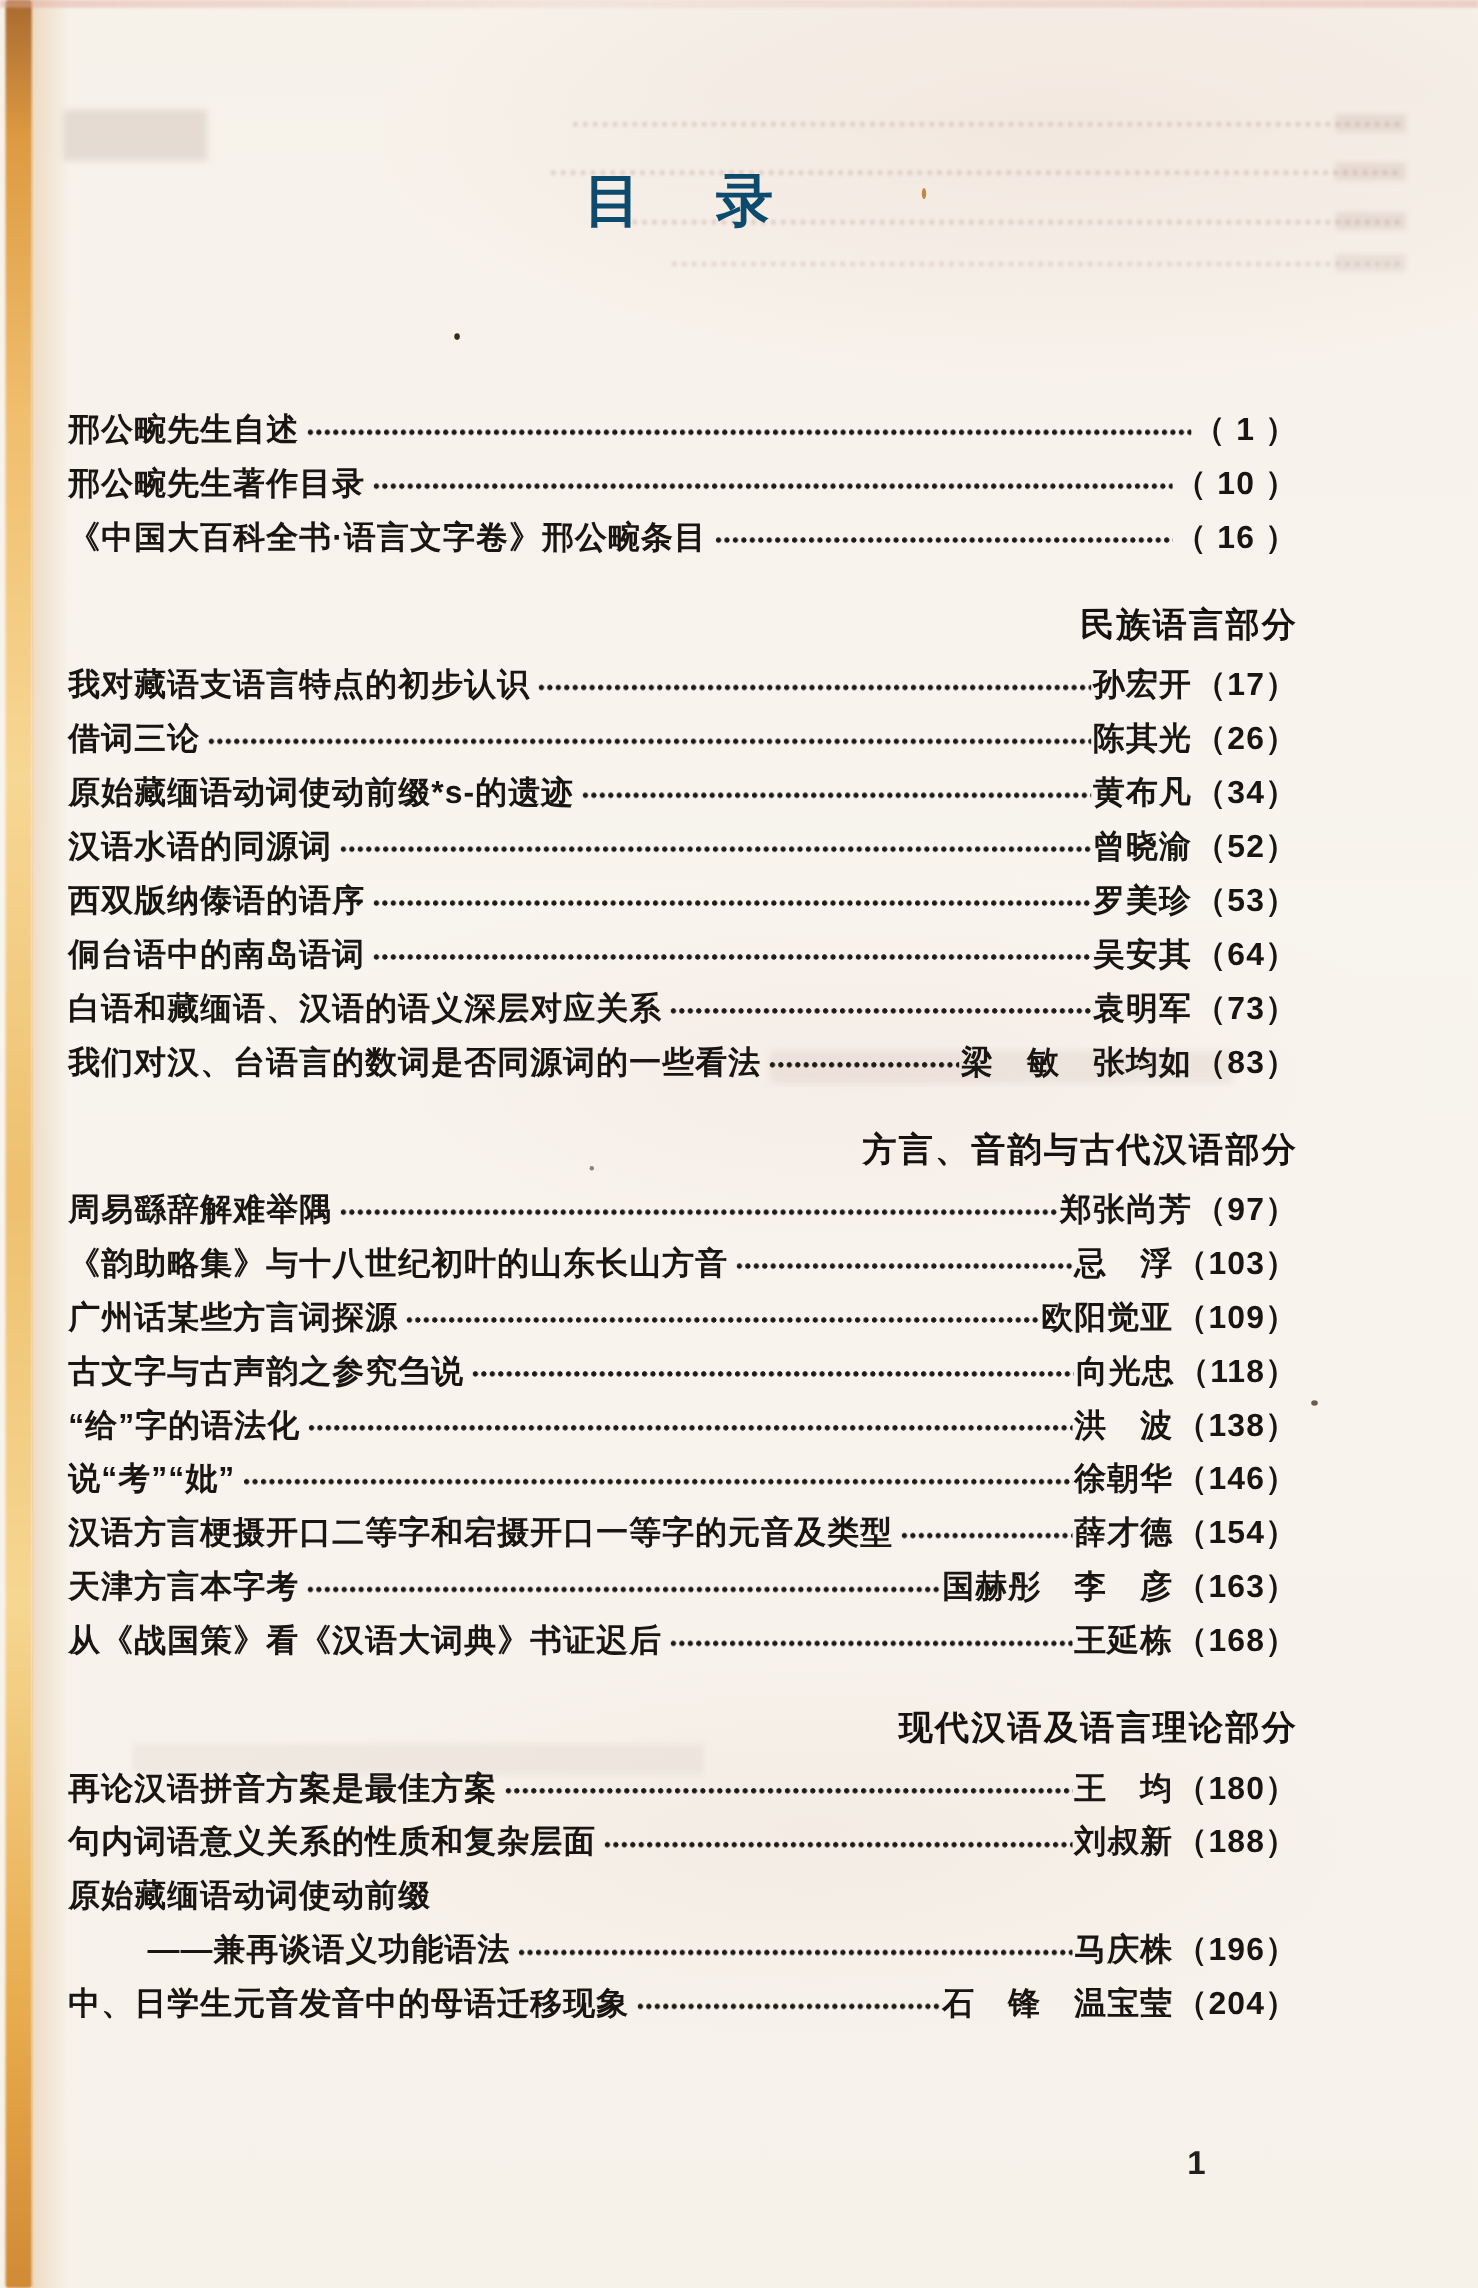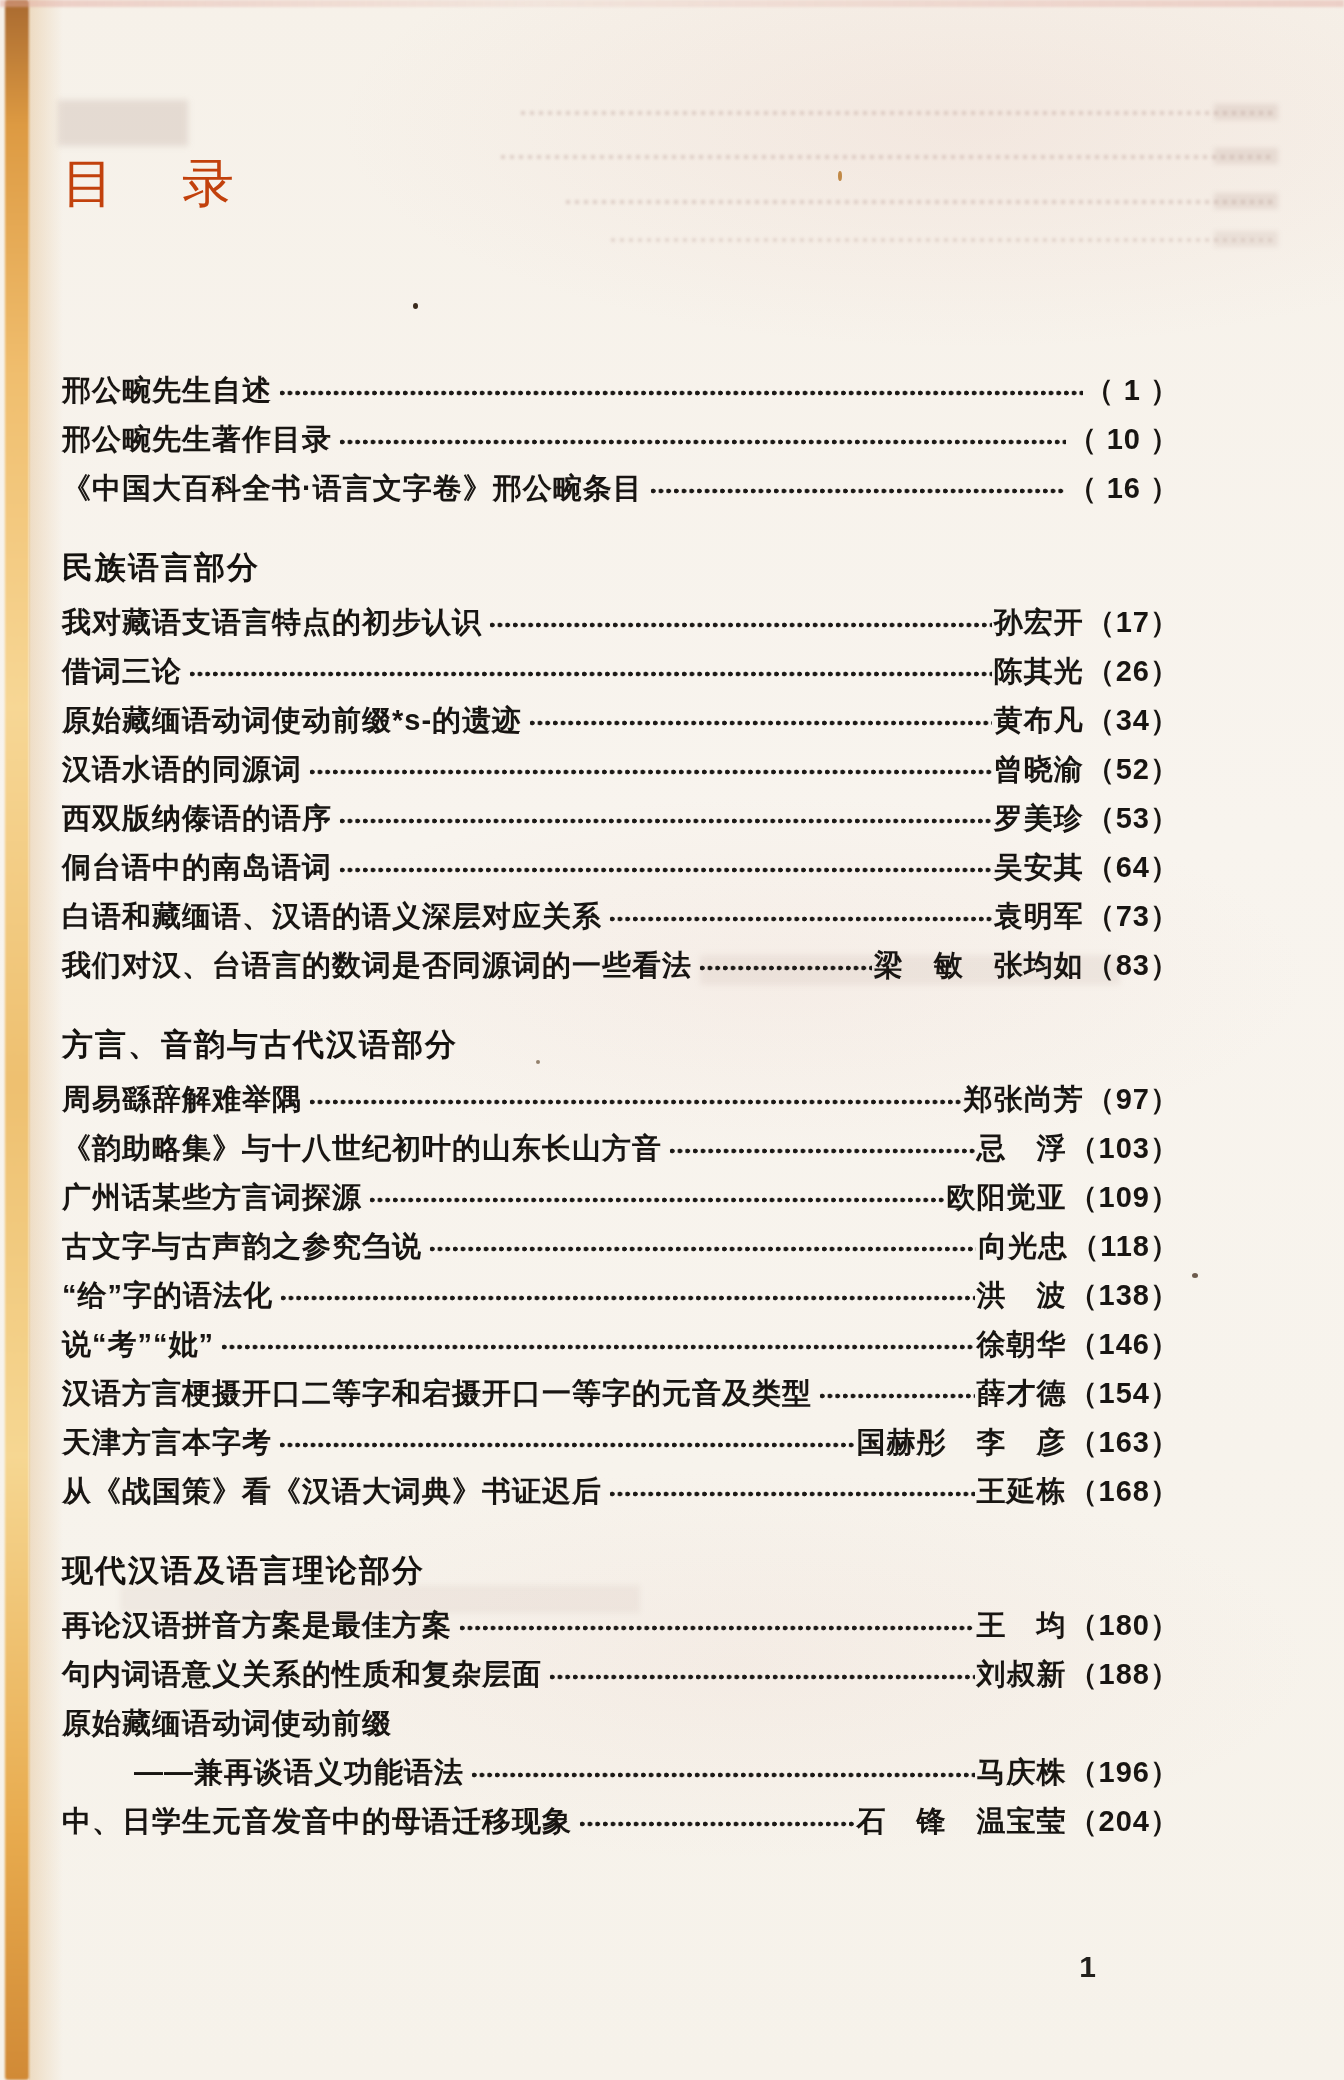--- a/index.html
+++ b/index.html
@@ -33,36 +33,36 @@
   .bleed{position:absolute;height:18px;opacity:.5;filter:blur(1.6px);
     background-image:radial-gradient(circle at 3px 9px, rgba(158,120,112,.55) 2px, rgba(0,0,0,0) 2.6px);
     background-size:9px 18px;background-repeat:repeat-x;}
   .bleed::after{content:"";position:absolute;right:-4px;top:0;width:64px;height:16px;
     background:rgba(150,112,104,.30);filter:blur(2px);}
   .bleed-blob{position:absolute;filter:blur(3px);background:rgba(150,115,108,.18);}
   .speck{position:absolute;border-radius:50%;}
   
   .content{position:absolute;left:62px;top:150px;width:1118px;}
   .doc-title{
-    font-size:52px;font-weight:400;letter-spacing:8px;
-    height:66px;line-height:66px;margin:0 0 150px 0;color:#c2410c;
+    font-size:52px;font-weight:700;text-align:center;letter-spacing:8px;
+    height:66px;line-height:66px;margin:0 0 150px 0;color:#0c4a6e;
   }
   .row{display:flex;align-items:center;height:49px;font-size:29px;font-weight:600;letter-spacing:1px;white-space:nowrap;justify-content:space-between;}
   .row .t{flex:0 0 auto;}
   .row .leader{
     flex:1 1 auto;min-width:18px;height:15px;margin:6px 2px 0 7px;
     background-image:radial-gradient(circle at 3.2px 7px, #1c1916 2.1px, rgba(0,0,0,0) 2.7px);
     background-size:7.7px 15px;background-repeat:repeat-x;background-position:left center;
   }
   .row .leader.off{background:none;}
   .row .a{flex:0 0 auto;margin:0 2px 0 0;}
   .row .p{flex:0 0 auto;text-align:right;}
   .row.indent{padding-left:72px;}
   .sec{
-    font-size:31px;font-weight:700;text-align:left;letter-spacing:2px;
+    font-size:31px;font-weight:700;text-align:right;letter-spacing:2px;
     height:49px;line-height:49px;margin:30px 0 6px 0;color:#15120f;
   }
   .folio{position:absolute;top:1950px;right:248px;font-size:30px;font-weight:600;color:#22201c;}
 </style>
 </head>
 <body>
 
 <div class="edge-strip"></div>
 <div class="edge-fade"></div>
 <div class="top-smear"></div>

